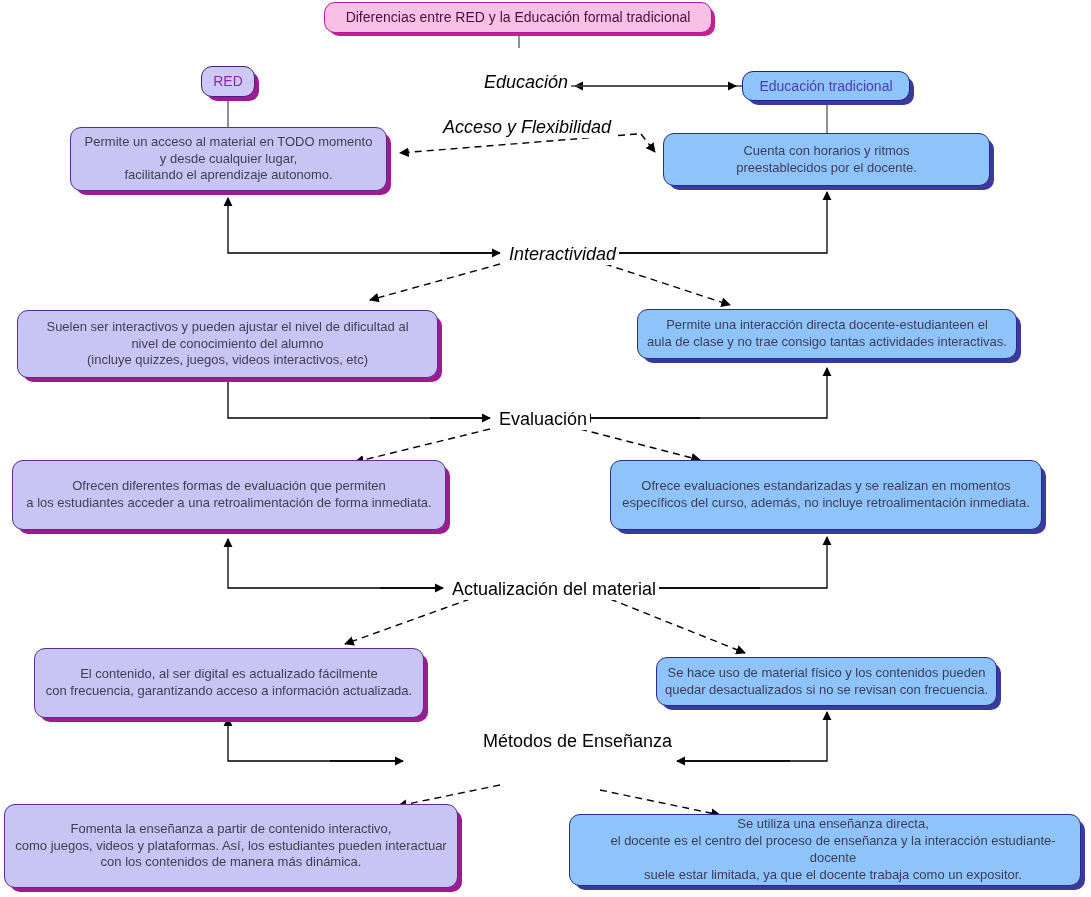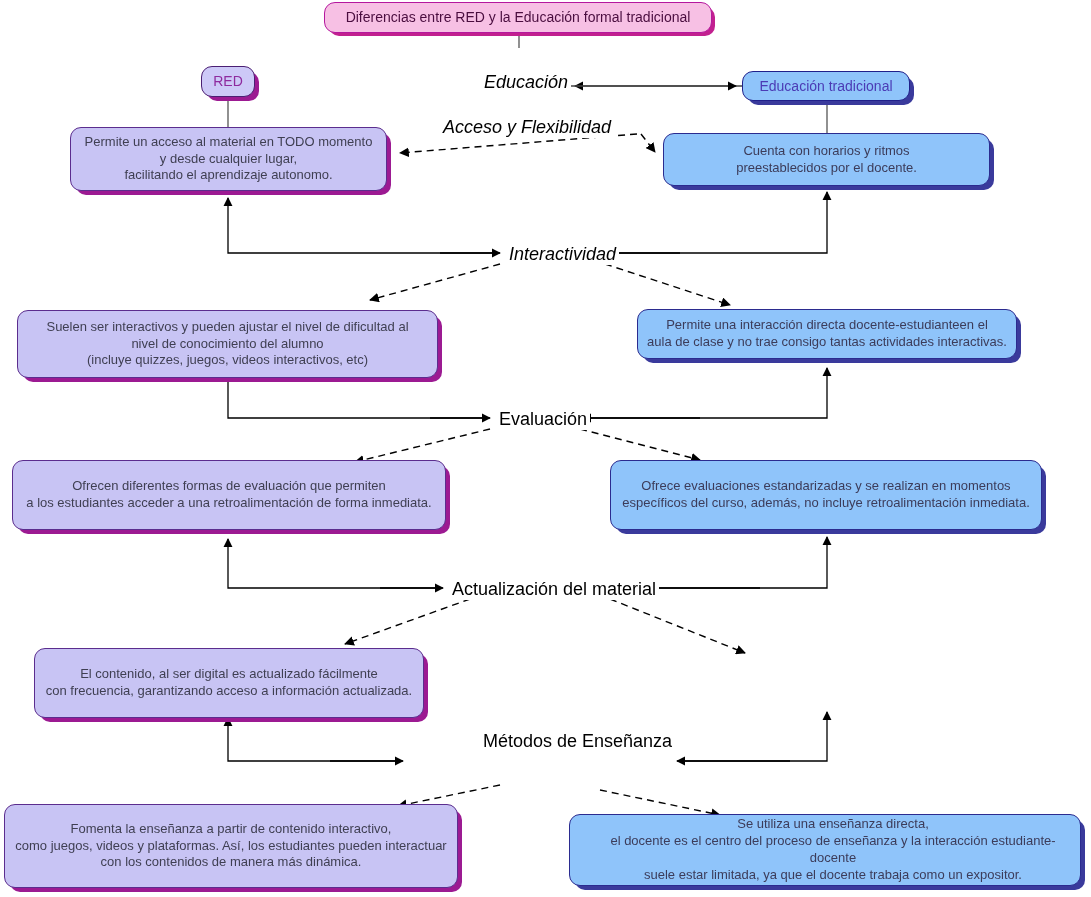--- a/index.html
+++ b/index.html
@@ -233,20 +233,24 @@
   <div class="node blue" style="left:610px; top:460px; width:432px; height:70px;">
     <span class="txt">Ofrece evaluaciones estandarizadas y se realizan en momentos
 específicos del curso, además, no incluye retroalimentación inmediata.</span>
   </div>
 
   <div class="node purple" style="left:34px; top:648px; width:390px; height:70px;">
     <span class="txt">El contenido, al ser digital es actualizado fácilmente
 con frecuencia, garantizando acceso a información actualizada.</span>
   </div>
 
+  <div class="node blue" style="left:656px; top:657px; width:341px; height:49px;">
+    <span class="txt">Se hace uso de material físico y los contenidos pueden
+quedar desactualizados si no se revisan con frecuencia.</span>
+  </div>
 
   <div class="node purple" style="left:4px; top:804px; width:454px; height:84px;">
     <span class="txt">Fomenta la enseñanza a partir de contenido interactivo,
 como juegos, videos y plataformas. Así, los estudiantes pueden interactuar
 con los contenidos de manera más dinámica.</span>
   </div>
 
   <div class="node blue" style="left:569px; top:814px; width:512px; height:72px;padding-left:16px;">
     <span class="txt">Se utiliza una enseñanza directa,
 el docente es el centro del proceso de enseñanza y la interacción estudiante-docente

